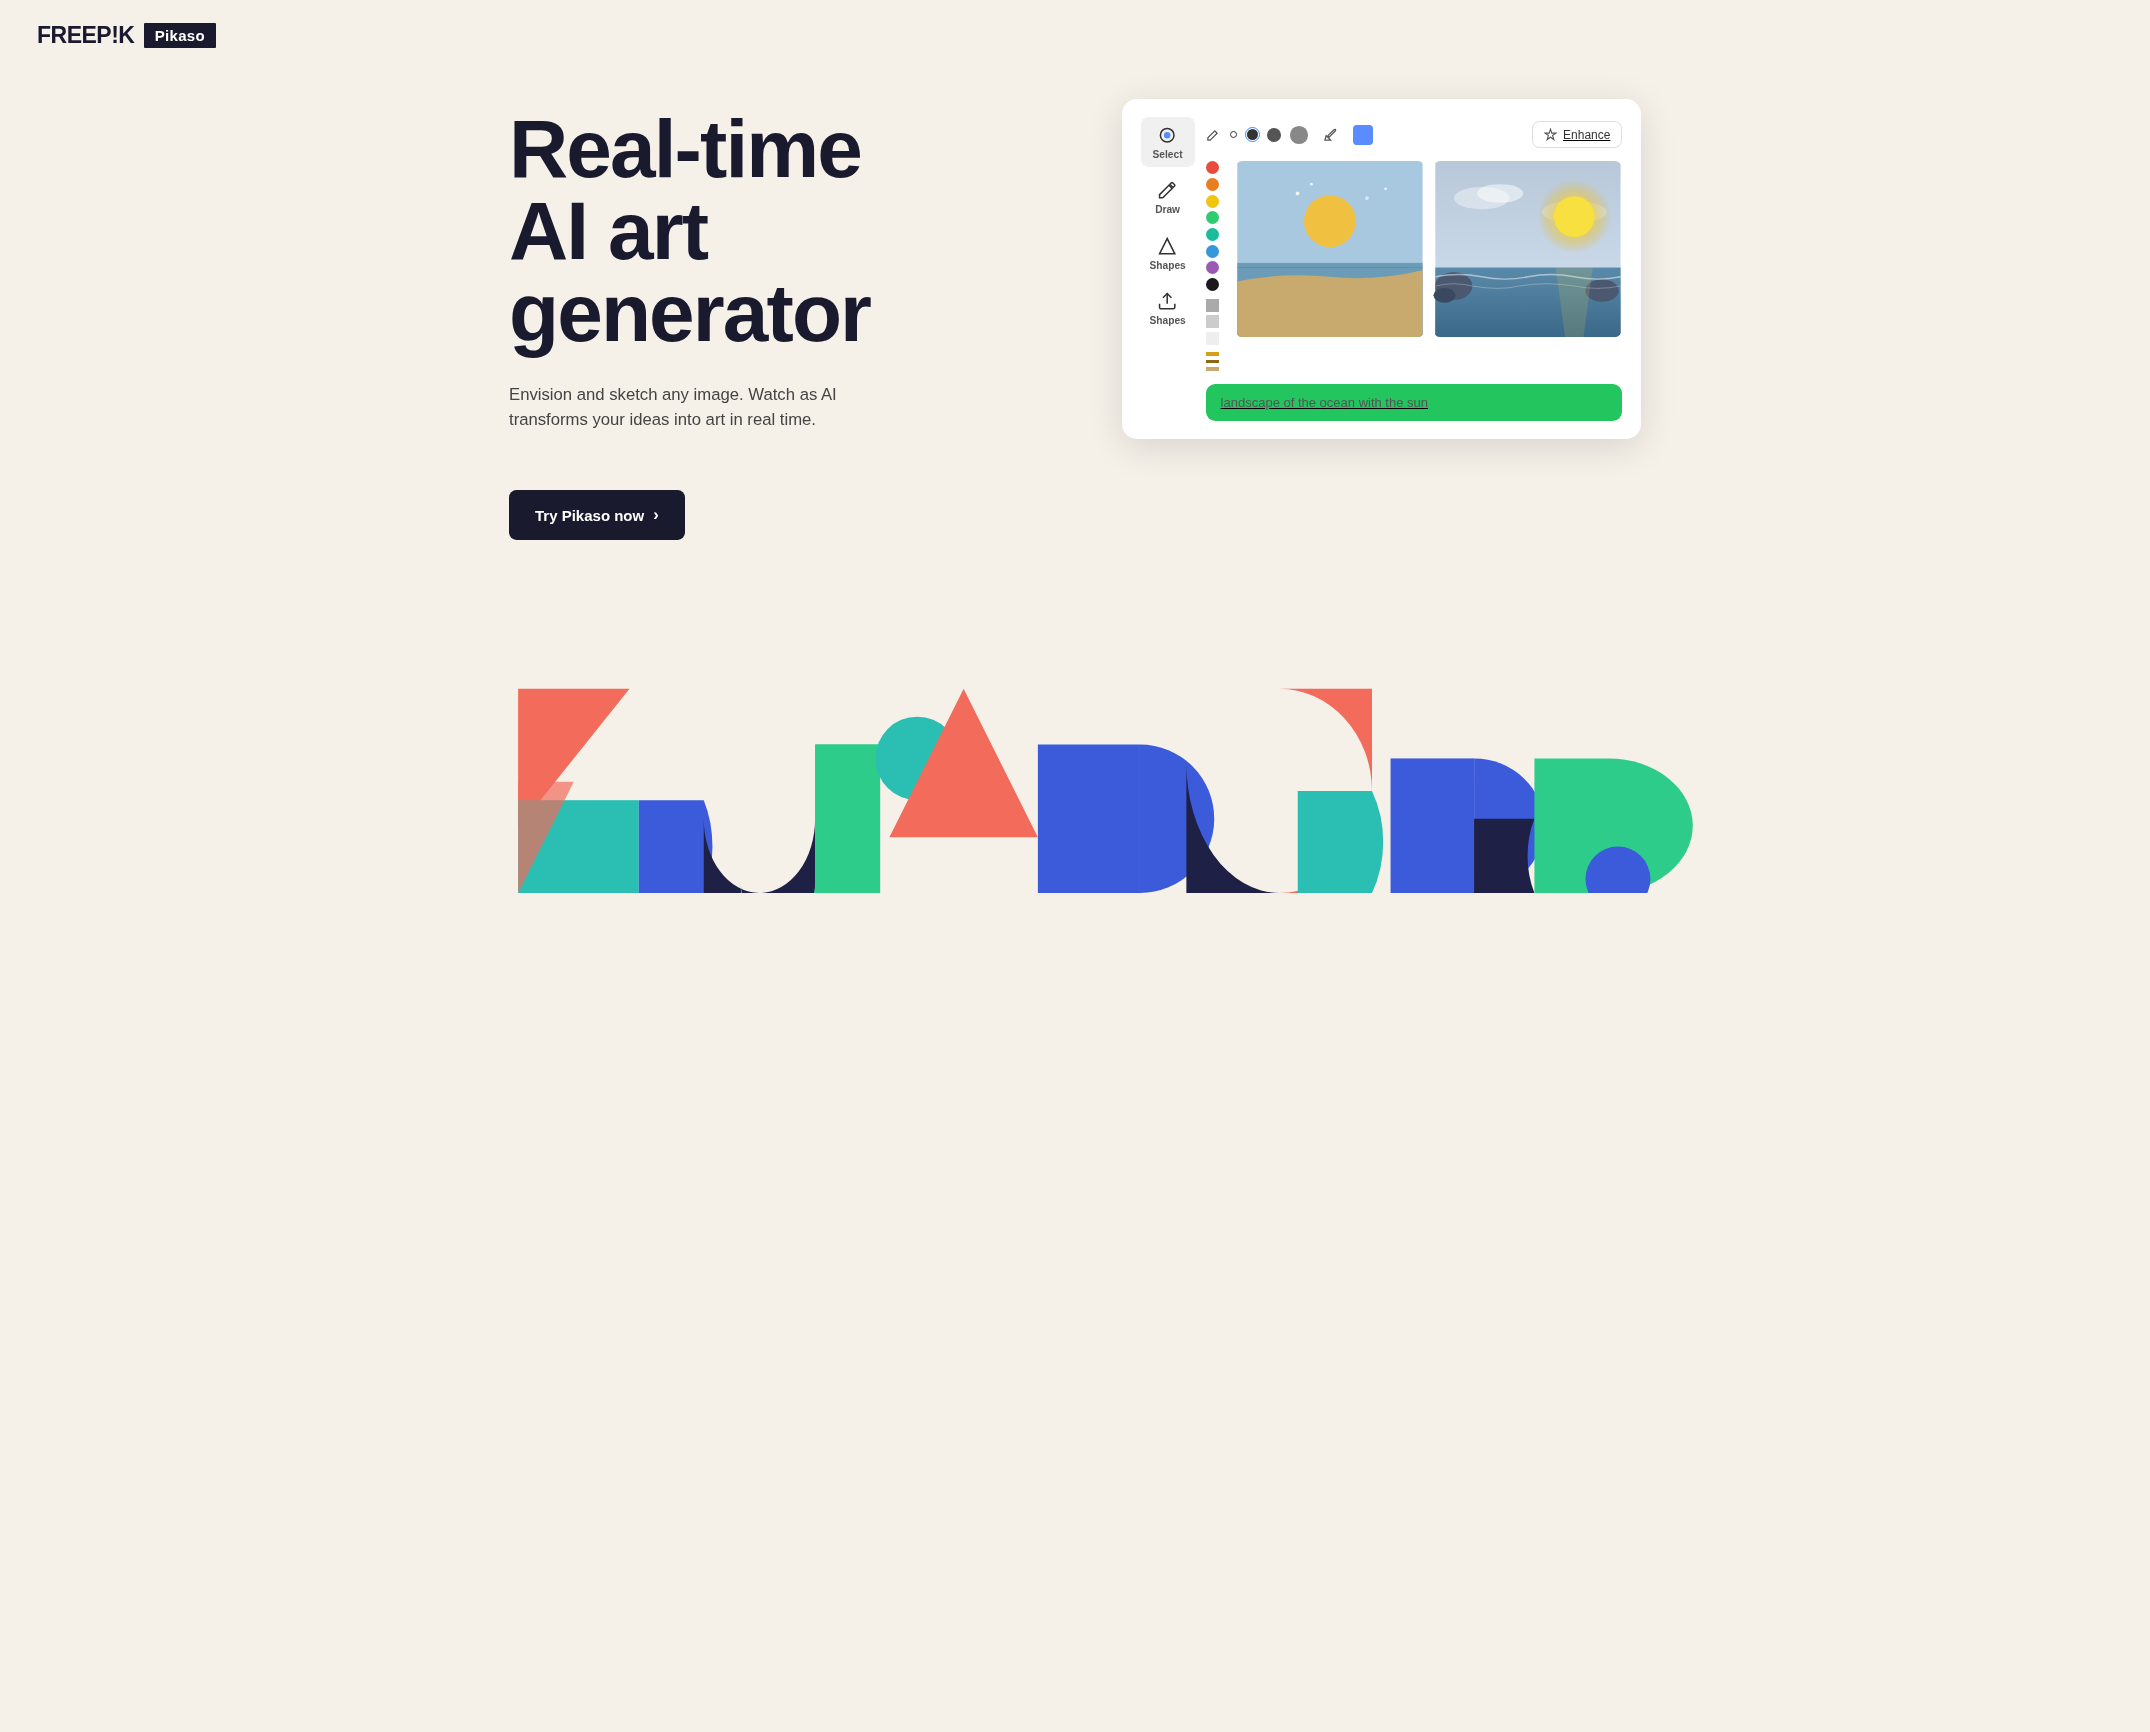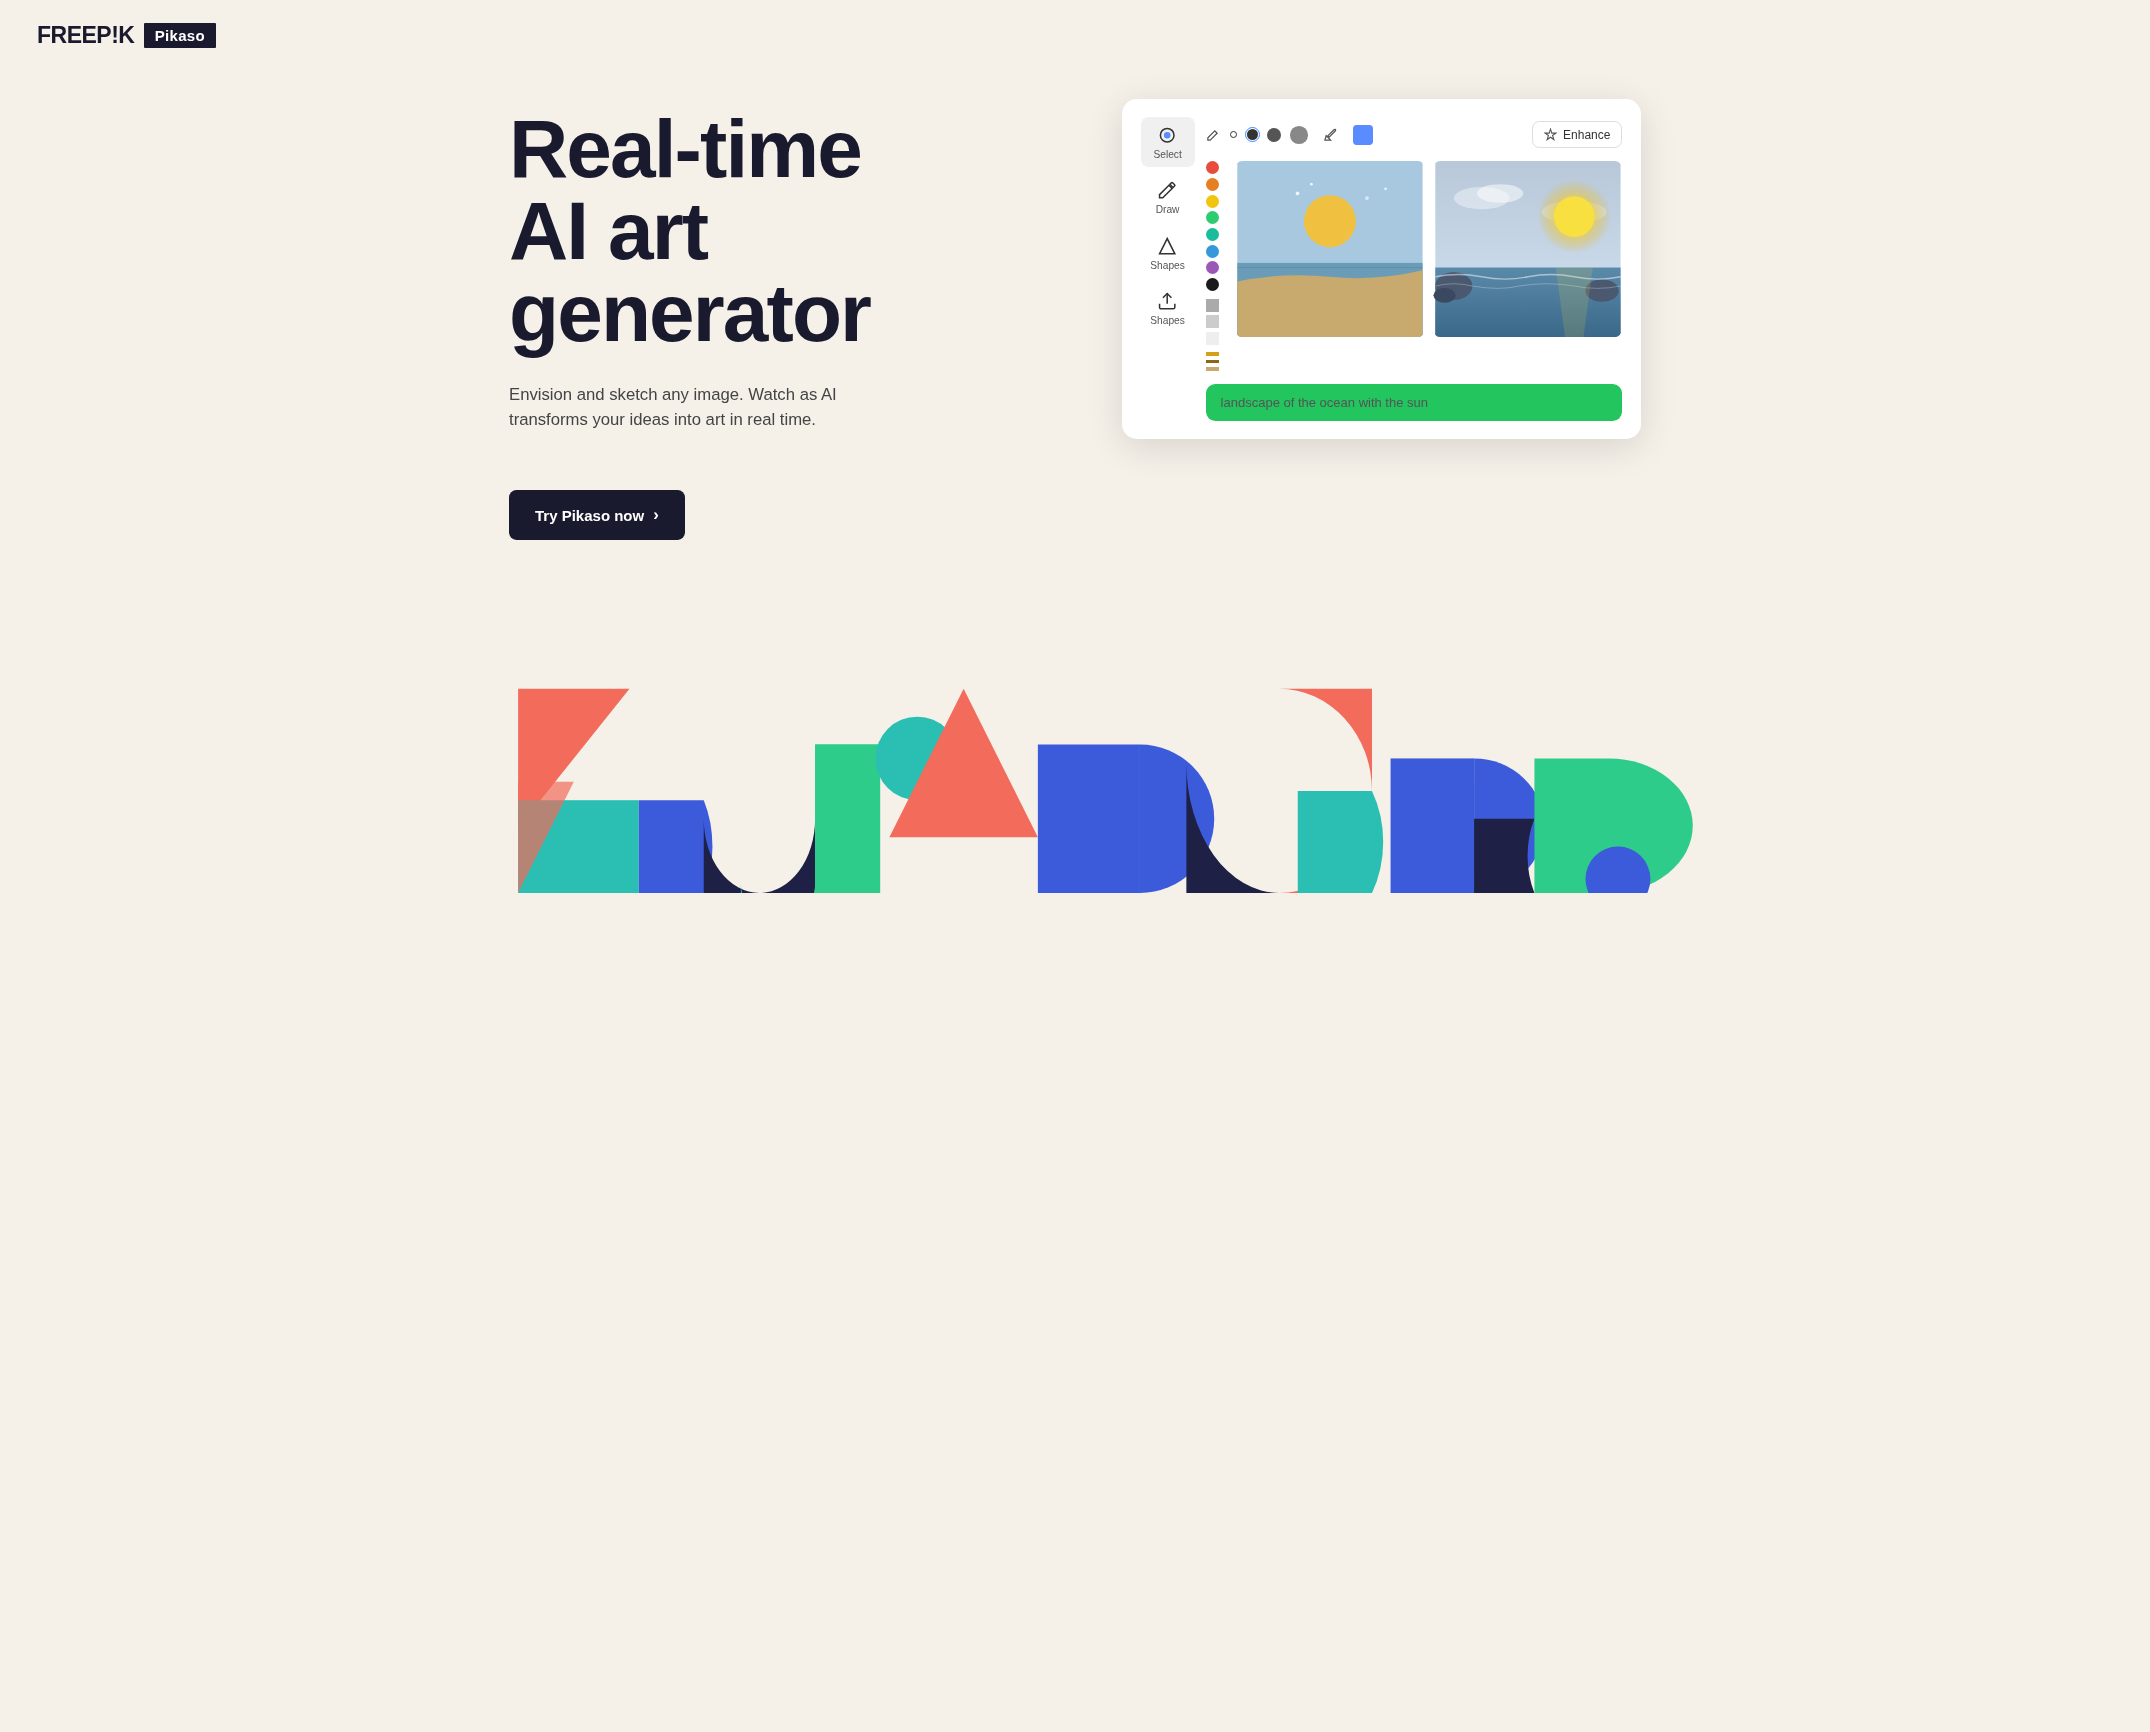--- a/index.html
+++ b/index.html
@@ -120,38 +120,40 @@
     }
 
     .tool-item {
       display: flex;
       flex-direction: column;
       align-items: center;
       padding: 7.4px 5.6px;
       border-radius: 7.4px;
       cursor: pointer;
       gap: 3.7px;
+      font-weight: bold;
     }
 
     .tool-item.active {
       background: #f0f0f0;
     }
 
     .tool-label {
       font-size: 10.2px;
       color: #555;
       text-align: center;
     }
 
     
     .canvas-area {
       flex: 1;
       display: flex;
       flex-direction: column;
       gap: 9.3px;
+      text-decoration: underline;
     }
 
     .toolbar-row {
       display: flex;
       align-items: center;
       gap: 9.3px;
       padding: 3.7px 0;
     }
 
     .spacer { flex: 1; }

